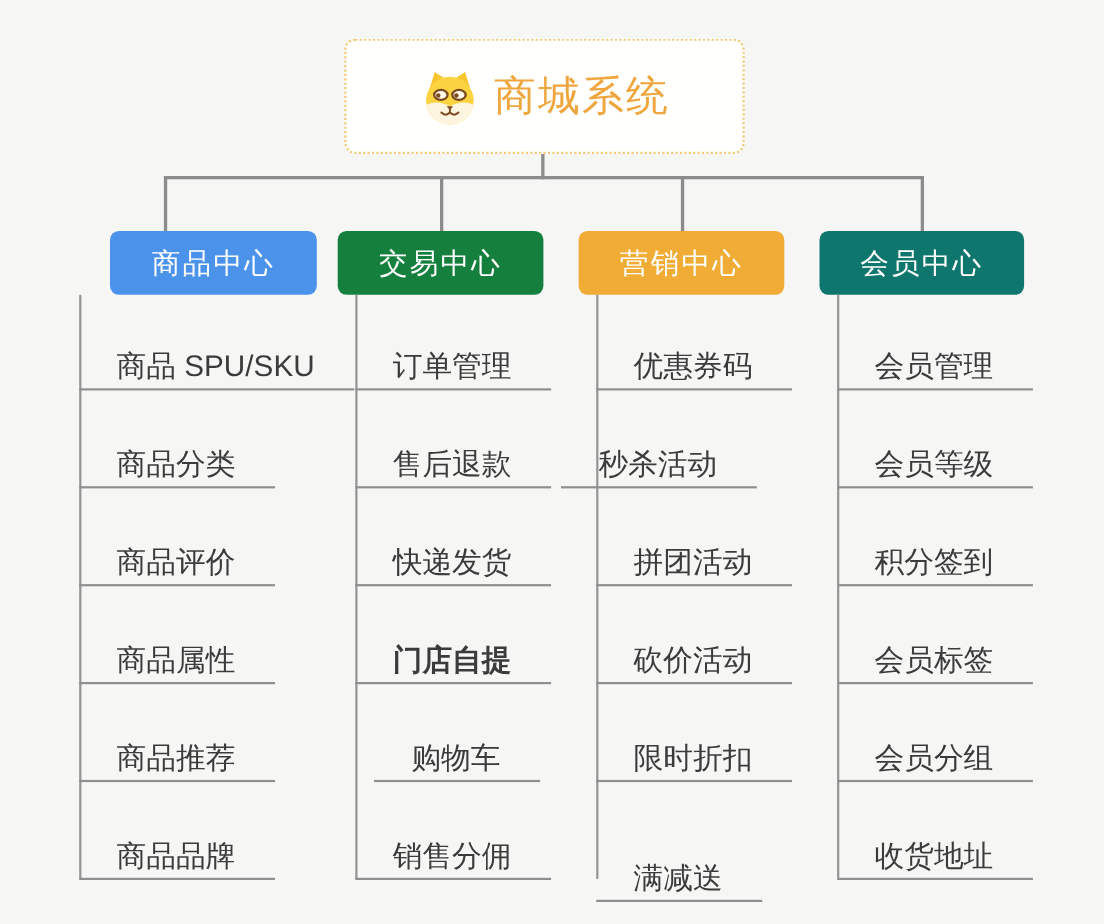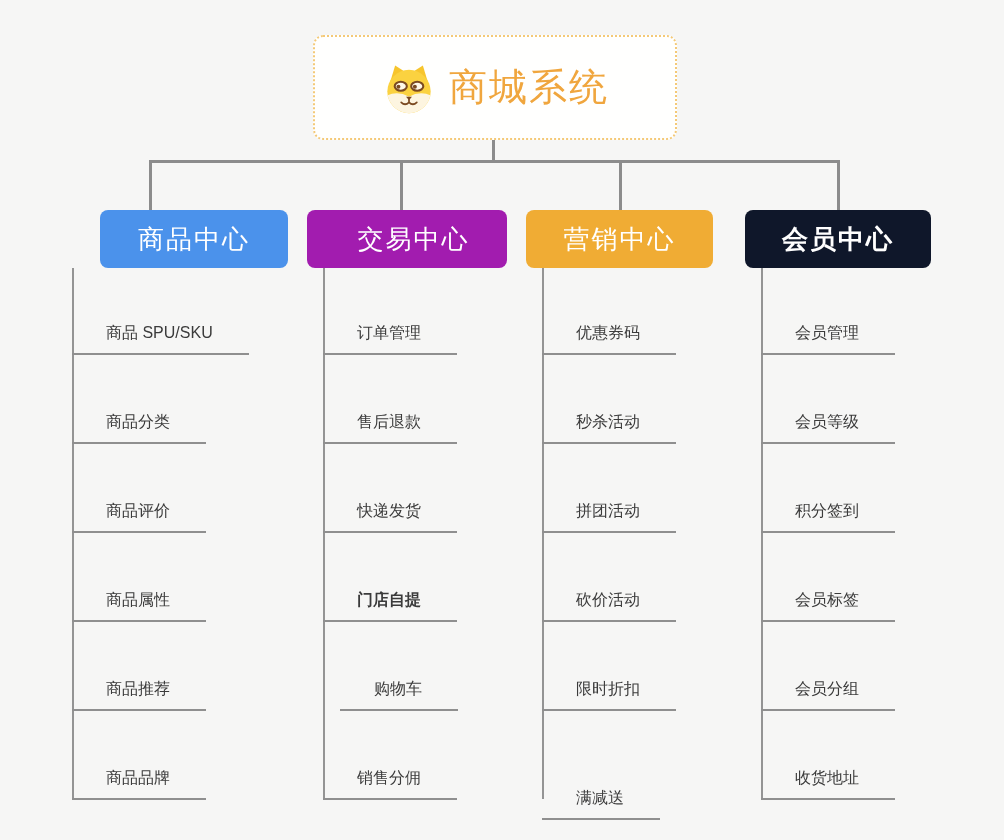--- a/index.html
+++ b/index.html
@@ -47,21 +47,21 @@
     align-items:center;
     justify-content:center;
     color:#ffffff;
     font-size:26px;
     letter-spacing:2px;
     cursor:default;
   }
   
   .leaf-node{
     position:absolute;
-    font-size:16px;
+    font-size:27px;
     line-height:26px;
     color:#3b3b3b;
     padding:0 36px 7px 34px;
     border-bottom:2px solid #8f8f8f;
     white-space:nowrap;
     cursor:default;
   }
 </style>
 </head>
 <body>
@@ -98,39 +98,39 @@
     <div class="line" style="left: 149px; top: 160px; width: 3px; height: 50px;"></div>
     <div class="branch-node" style="left: 56px; top: 210px; width: 188px; height: 58px; background: rgb(75, 146, 235); margin-left: 44px;">商品中心</div>
     <div class="trunk" style="left: 72px; top: 268px; width: 2px; height: 531px;"></div>
     <div class="leaf-node" style="left: 72px; top: 320px;">商品 SPU/SKU</div>
     <div class="leaf-node" style="left: 72px; top: 409px;">商品分类</div>
     <div class="leaf-node" style="left: 72px; top: 498px;">商品评价</div>
     <div class="leaf-node" style="left: 72px; top: 587px;">商品属性</div>
     <div class="leaf-node" style="left: 72px; top: 676px;">商品推荐</div>
     <div class="leaf-node" style="left: 72px; top: 765px;">商品品牌</div>
     <div class="line" style="left: 400px; top: 160px; width: 3px; height: 50px;"></div>
-    <div class="branch-node" style="left: 307px; top: 210px; width: 187px; height: 58px; background: #a21caf; padding-left: 13px;">交易中心</div>
+    <div class="branch-node" style="left: 307px; top: 210px; width: 187px; height: 58px; background: #15803d;">交易中心</div>
     <div class="trunk" style="left: 323px; top: 268px; width: 2px; height: 531px;"></div>
     <div class="leaf-node" style="left: 323px; top: 320px;">订单管理</div>
     <div class="leaf-node" style="left: 323px; top: 409px; text-align: center;">售后退款</div>
     <div class="leaf-node" style="left: 323px; top: 498px;">快递发货</div>
     <div class="leaf-node" style="left: 323px; top: 587px; font-weight: bold;">门店自提</div>
     <div class="leaf-node" style="left: 340px; top: 676px; text-align: right;">购物车</div>
     <div class="leaf-node" style="left: 323px; top: 765px;">销售分佣</div>
     <div class="line" style="left: 619px; top: 160px; width: 3px; height: 50px;"></div>
     <div class="branch-node" style="left: 526px; top: 210px; width: 187px; height: 58px; background: rgb(240, 172, 52);">营销中心</div>
     <div class="trunk" style="left: 542px; top: 268px; width: 2px; height: 531px;"></div>
     <div class="leaf-node" style="left: 542px; top: 320px;">优惠券码</div>
-    <div class="leaf-node" style="left: 542px; top: 409px;">秒杀活动</div>
+    <div class="leaf-node" style="left: 510px; top: 409px;">秒杀活动</div>
     <div class="leaf-node" style="left: 542px; top: 498px;">拼团活动</div>
     <div class="leaf-node" style="left: 542px; top: 587px;">砍价活动</div>
     <div class="leaf-node" style="left: 542px; top: 676px;">限时折扣</div>
     <div class="leaf-node" style="left: 542px; top: 765px; margin-top: 20px;">满减送</div>
     <div class="line" style="left: 837px; top: 160px; width: 3px; height: 50px;"></div>
-    <div class="branch-node" style="left: 745px; top: 210px; width: 186px; height: 58px; background: #0f172a; font-weight: bold;">会员中心</div>
+    <div class="branch-node" style="left: 745px; top: 210px; width: 186px; height: 58px; background: #0f766e;">会员中心</div>
     <div class="trunk" style="left: 761px; top: 268px; width: 2px; height: 531px;"></div>
     <div class="leaf-node" style="left: 761px; top: 320px;">会员管理</div>
     <div class="leaf-node" style="left: 761px; top: 409px;">会员等级</div>
     <div class="leaf-node" style="left: 761px; top: 498px;">积分签到</div>
     <div class="leaf-node" style="left: 761px; top: 587px;">会员标签</div>
     <div class="leaf-node" style="left: 761px; top: 676px;">会员分组</div>
     <div class="leaf-node" style="left: 761px; top: 765px;">收货地址</div>
   </div>
 
 </body></html>

